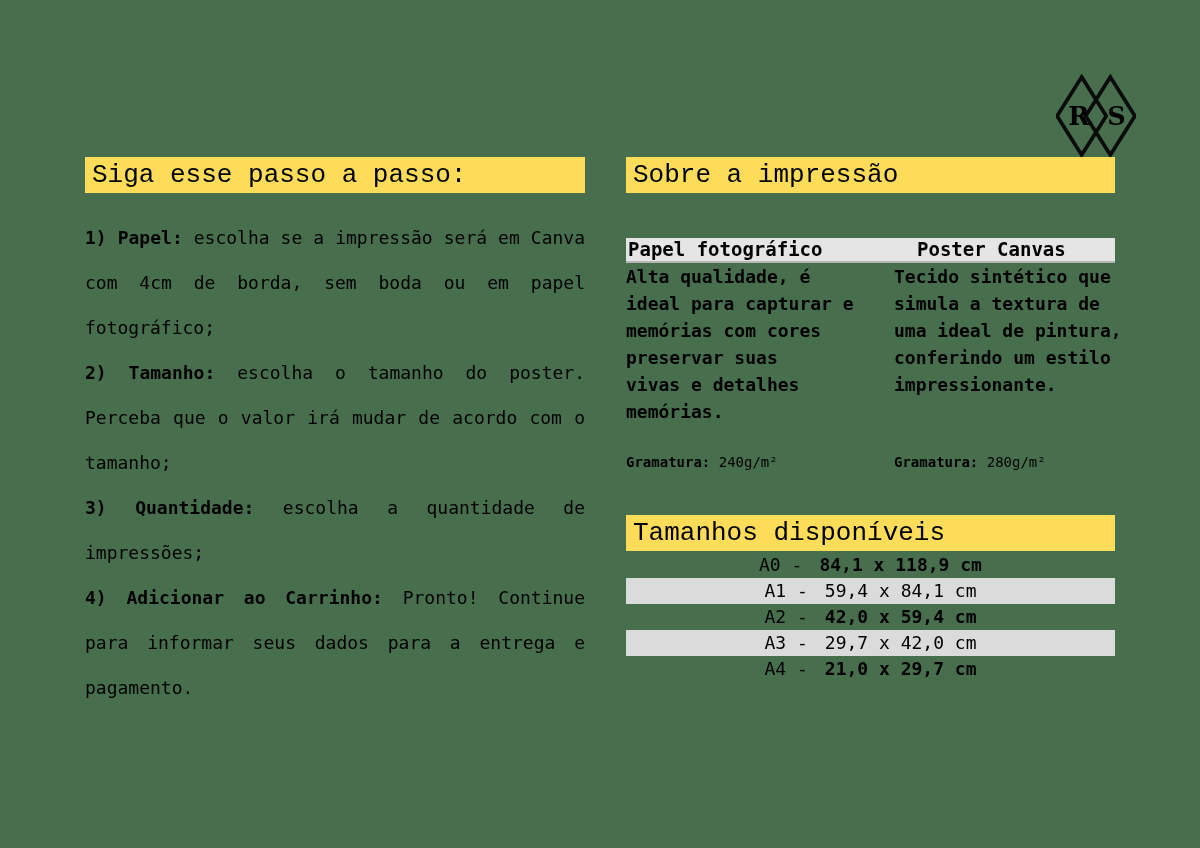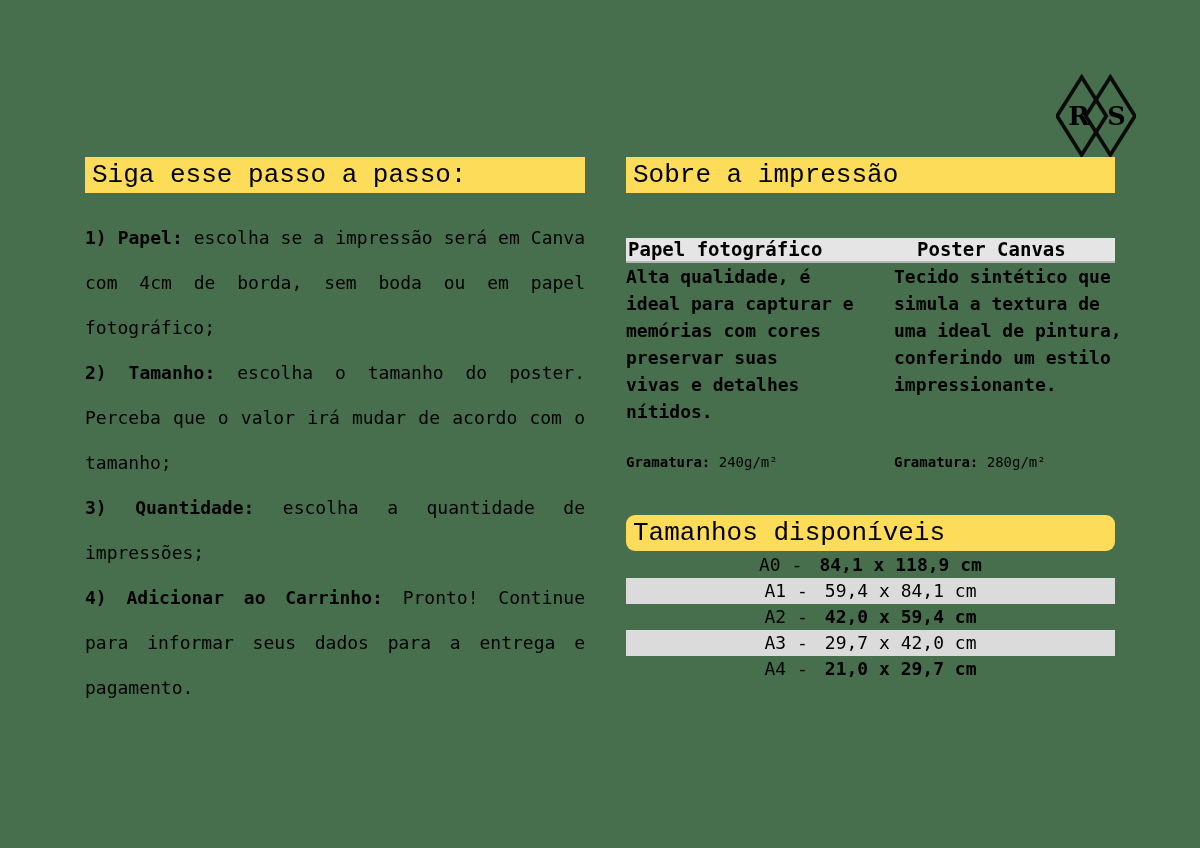--- a/index.html
+++ b/index.html
@@ -17,21 +17,21 @@
     background:#FCDC58;
     display:flex; align-items:center;
     box-sizing:border-box;
     padding-left:7px;
     font-family:"Liberation Mono","DejaVu Sans Mono",monospace;
     font-size:26px;
     white-space:nowrap;
   }
   #bar-left  { left:85px;  top:157px; width:500px; }
   #bar-about { left:626px; top:157px; width:489px; }
-  #bar-sizes { left:626px; top:515px; width:489px;border-radius:9px; }
+  #bar-sizes { left:626px; top:515px; width:489px; }
 
   
   .steps {
     position:absolute; left:85px; top:215px; width:500px;
     font-size:18px;
   }
   .sline {
     height:45px; line-height:45px;
     text-align:justify; text-align-last:justify;
     overflow:hidden; white-space:normal;
@@ -127,21 +127,21 @@
   <span class="c1">Papel fotográfico</span>
   <span class="c2">Poster Canvas</span>
 </div>
 
 <div class="desc" id="desc-photo">
   <div>Alta qualidade, é</div>
   <div>ideal para capturar e</div>
   <div>memórias com cores</div>
   <div>preservar suas</div>
   <div>vivas e detalhes</div>
-  <div>nítidos.</div>
+  <div>memórias.</div>
 </div>
 
 <div class="desc" id="desc-canvas">
   <div>Tecido sintético que</div>
   <div>simula a textura de</div>
   <div>uma ideal de pintura,</div>
   <div>conferindo um estilo</div>
   <div>impressionante.</div>
 </div>
 

